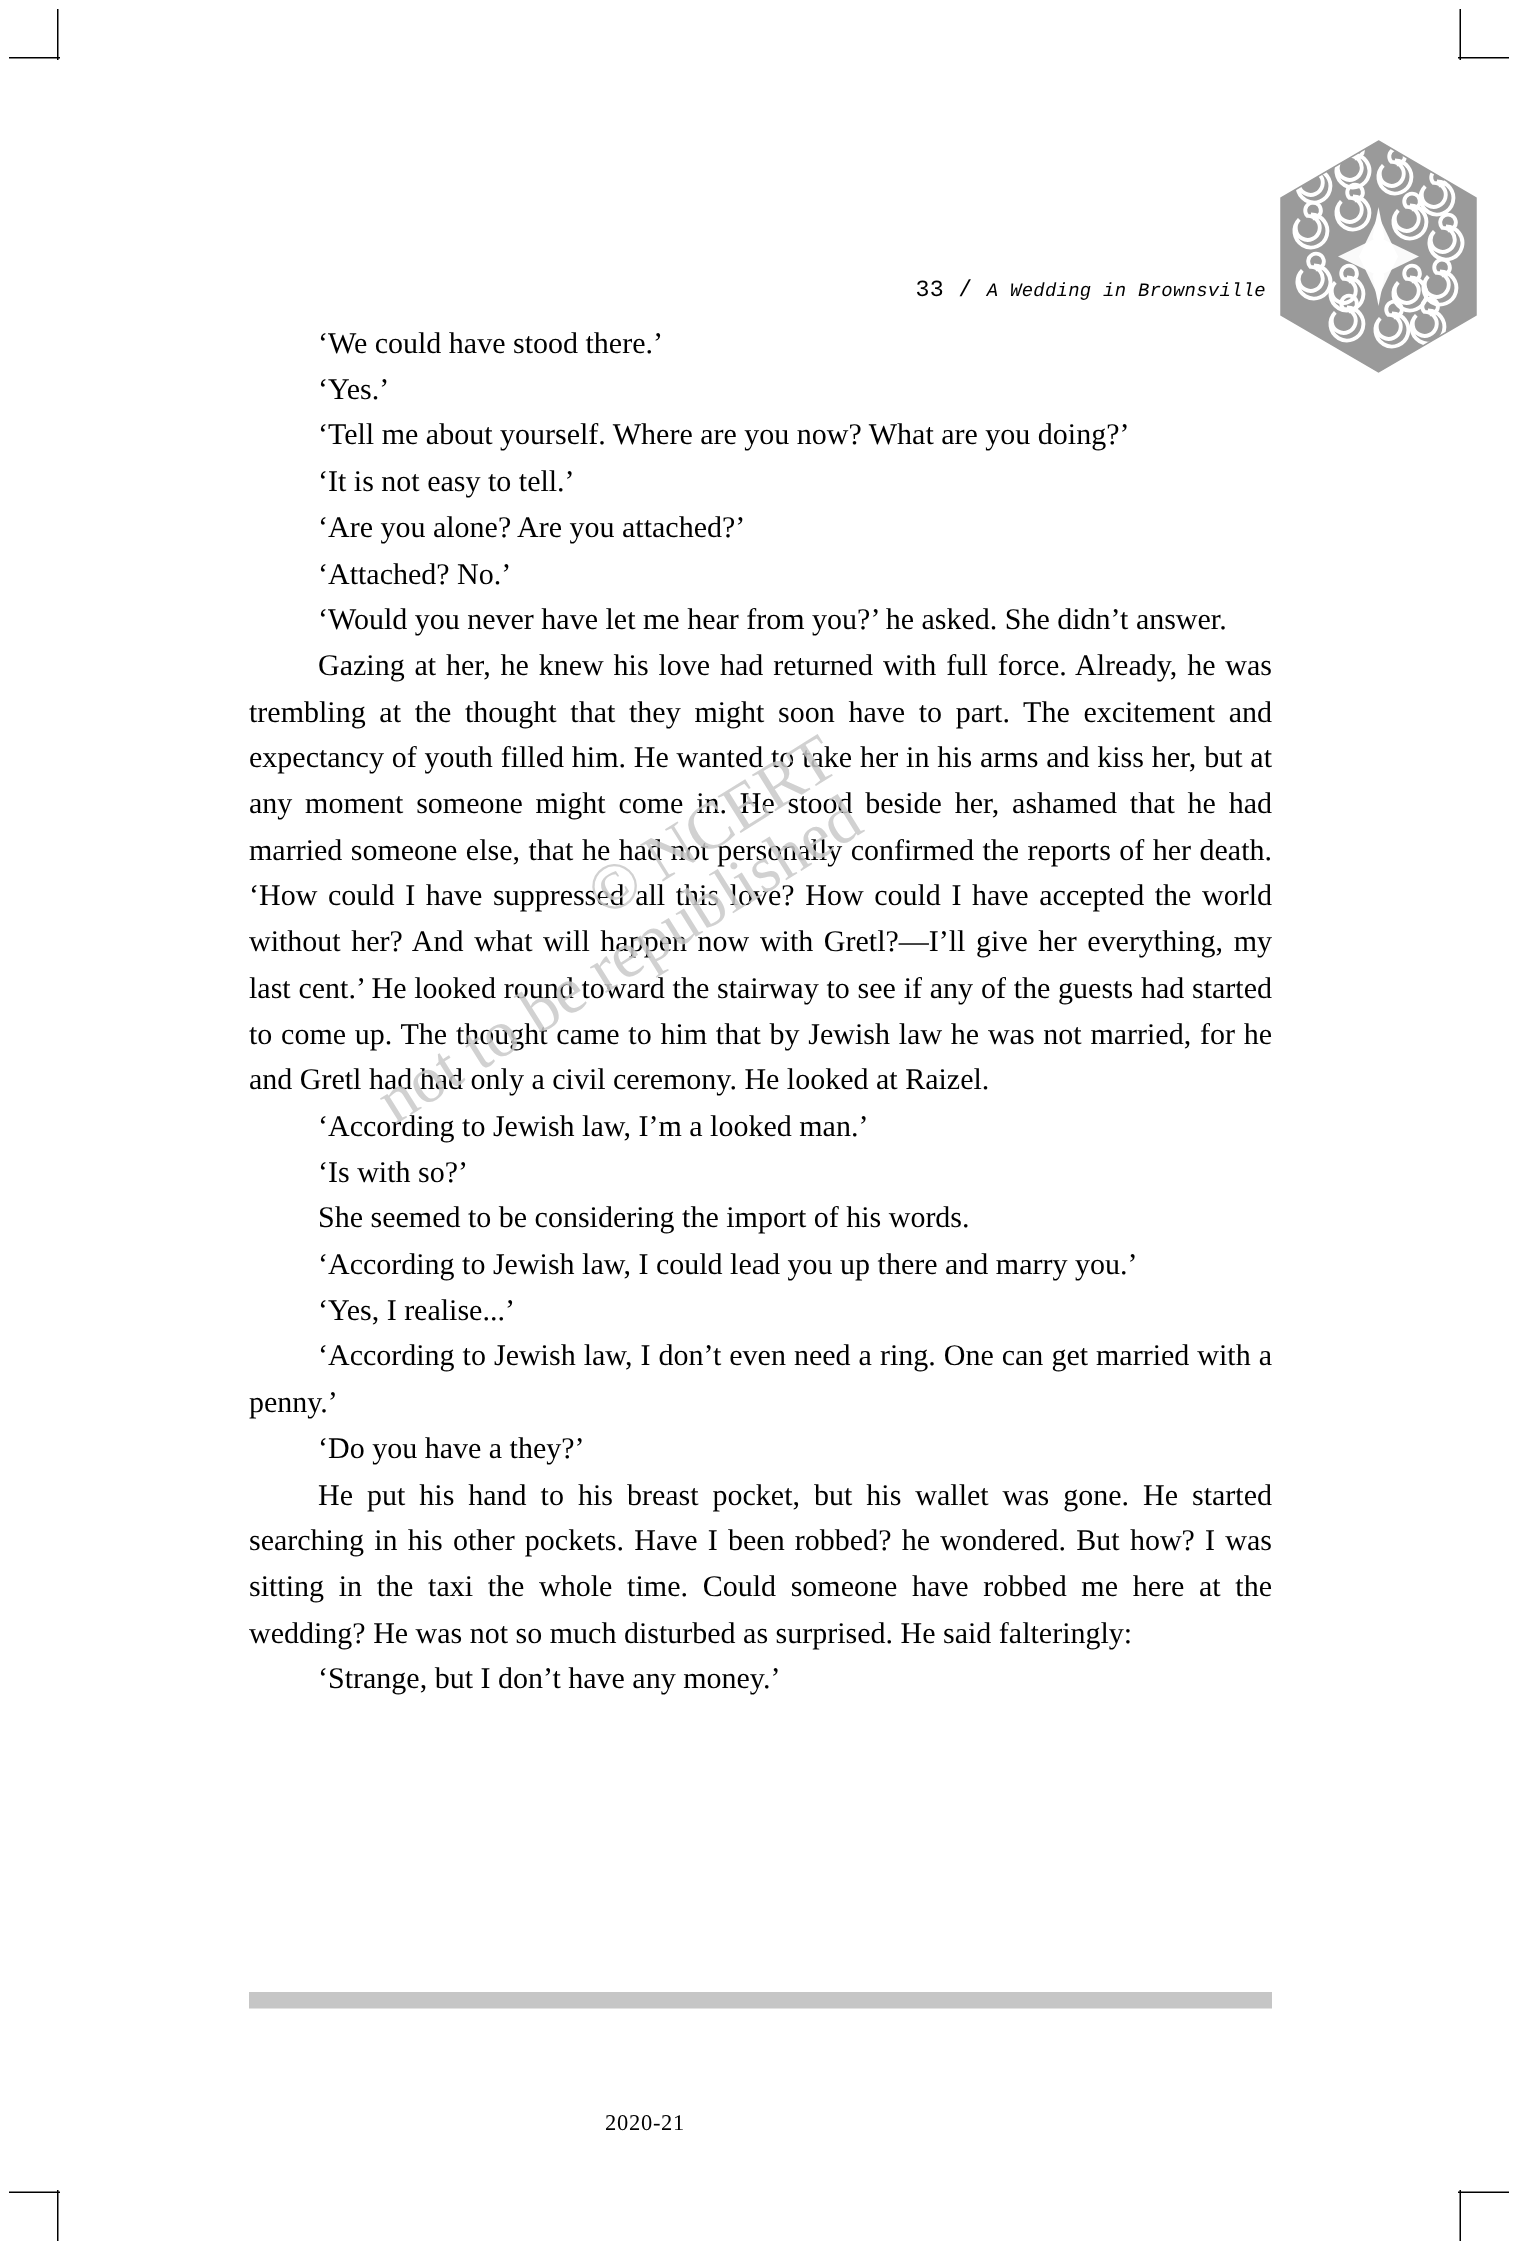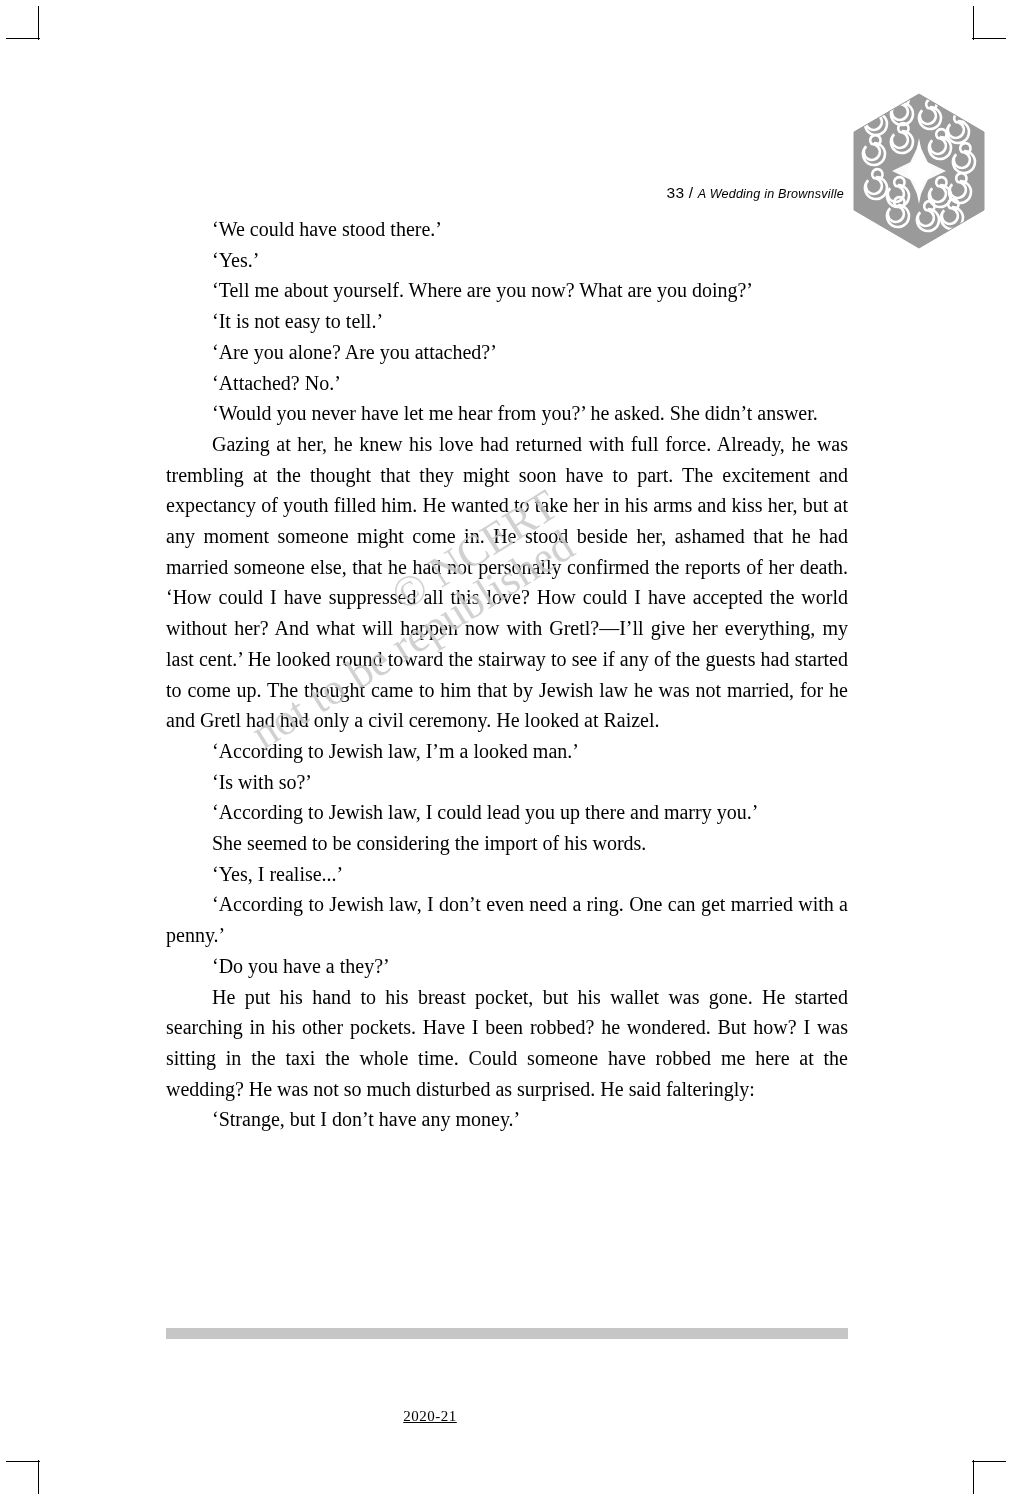--- a/index.html
+++ b/index.html
@@ -40,21 +40,21 @@
     top: 92px;
     width: 134px;
     height: 160px;
   }
 
   
   .running-head {
     position: absolute;
     right: 168px;
     top: 184px;
-    font-family: Liberation Sans, sans-serif;
+    font-family: Liberation Mono, monospace;
     font-size: 15.5px;
     letter-spacing: 0.2px;
     white-space: nowrap;
   }
   .running-head .pg {
     font-style: normal;
   }
   .running-head .sc {
     font-style: italic;
     font-size: 12.6px;
@@ -124,21 +124,20 @@
   
   .footer {
     position: absolute;
     left: 0;
     top: 1408px;
     width: 860px;
     text-align: center;
     font-family: "Liberation Serif", serif;
     font-size: 15px;
     letter-spacing: 0.5px;
-    text-decoration: underline;
   }
 </style>
 </head>
 <body>
 
 <div class="crop v tl-v"></div>
 <div class="crop h tl-h"></div>
 <div class="crop v tr-v"></div>
 <div class="crop h tr-h"></div>
 <div class="crop v bl-v"></div>
@@ -192,22 +191,22 @@
   <p class="para short">‘We could have stood there.’</p>
   <p class="para short">‘Yes.’</p>
   <p class="para">‘Tell me about yourself. Where are you now? What are you doing?’</p>
   <p class="para short">‘It is not easy to tell.’</p>
   <p class="para short">‘Are you alone? Are you attached?’</p>
   <p class="para short">‘Attached? No.’</p>
   <p class="para">‘Would you never have let me hear from you?’ he asked. She didn’t answer.</p>
   <p class="para">Gazing at her, he knew his love had returned with full force. Already, he was trembling at the thought that they might soon have to part. The excitement and expectancy of youth filled him. He wanted to take her in his arms and kiss her, but at any moment someone might come in. He stood beside her, ashamed that he had married someone else, that he had not personally confirmed the reports of her death. ‘How could I have suppressed all this love? How could I have accepted the world without her? And what will happen now with Gretl?—I’ll give her everything, my last cent.’ He looked round toward the stairway to see if any of the guests had started to come up. The thought came to him that by Jewish law he was not married, for he and Gretl had had only a civil ceremony. He looked at Raizel.</p>
   <p class="para short">‘According to Jewish law, I’m a looked man.’</p>
   <p class="para short">‘Is with so?’</p>
+  <p class="para short">She seemed to be considering the import of his words.</p>
   <p class="para">‘According to Jewish law, I could lead you up there and marry you.’</p>
-  <p class="para short">She seemed to be considering the import of his words.</p>
   <p class="para short">‘Yes, I realise...’</p>
   <p class="para">‘According to Jewish law, I don’t even need a ring. One can get married with a penny.’</p>
   <p class="para short">‘Do you have a they?’</p>
   <p class="para">He put his hand to his breast pocket, but his wallet was gone. He started searching in his other pockets. Have I been robbed? he wondered. But how? I was sitting in the taxi the whole time. Could someone have robbed me here at the wedding? He was not so much disturbed as surprised. He said falteringly:</p>
   <p class="para short">‘Strange, but I don’t have any money.’</p>
 </div>
 
 <div class="watermark">
   <span class="wm1">© NCERT</span>
   <span class="wm2">not to be republished</span>

